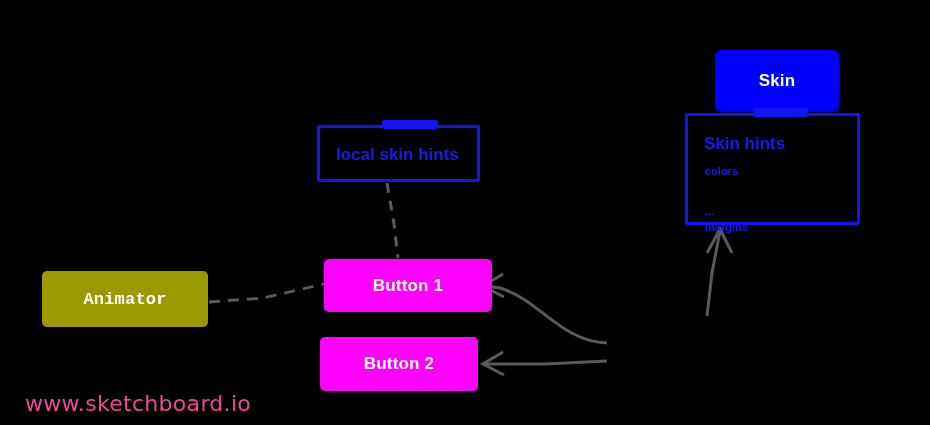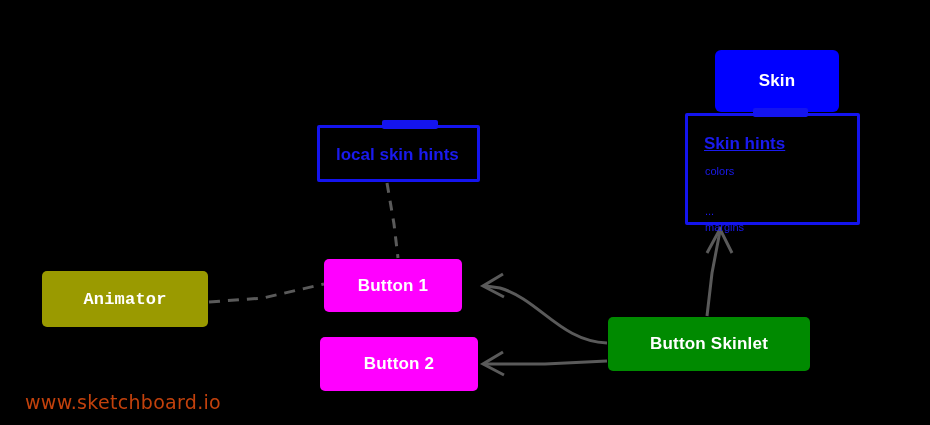--- a/index.html
+++ b/index.html
@@ -40,29 +40,29 @@
     height:9px;
     border-radius:2px;
   }
   .note-title{
     color:#1a1aee;
     font-weight:bold;
     font-size:17px;
   }
   .note-line{
     color:#1a1aee;
-    font-weight:normal;
+    font-weight:bold;
     font-size:11px;
     line-height:20px;
   }
 
   .watermark{
     position:absolute;
-    color:#c2410c;
-    font-size:19px;
+    color:#ec4899;
+    font-size:22px;
     letter-spacing:.3px;
     font-family:"DejaVu Sans", sans-serif;
   }
 </style>
 </head>
 <body>
 
 <div id="canvas">
 
   <svg id="svg-layer" viewBox="0 0 930 425" xmlns="http://www.w3.org/2000/svg">
@@ -80,42 +80,39 @@
     <path d="M 707 306 L 712 263 L 720 221" fill="none" stroke="#5a5a5a" stroke-width="3" stroke-linecap="butt"></path>
     <path d="M 707 243 L 720 219 L 732 243" fill="none" stroke="#5a5a5a" stroke-width="3" stroke-linecap="butt" stroke-linejoin="miter"></path>
   </svg>
 
   <div class="node solid-box box-skin" style="left:715px;top:40px;width:124px;height:62px;">
     <span>Skin</span>
   </div>
 
   <div class="node note-box" style="left:685px;top:103px;width:175px;height:112px;">
     <div class="note-tab" style="left:65px;top:-8px;width:55px;"></div>
-    <div class="note-title" style="position:absolute;left:16px;top:18px;text-decoration:underline;">Skin hints</div>
+    <div class="note-title" style="position:absolute;left:16px;top:18px;">Skin hints</div>
     <div class="note-line" style="position:absolute;left:17px;top:45px;">colors</div>
     <div class="note-line" style="position:absolute;left:17px;top:65px;margin-top:36px;">margins</div>
     <div class="note-line" style="position:absolute;left:17px;top:85px;">...</div>
   </div>
 
   <div class="node note-box" style="left:317px;top:115px;width:163px;height:57px;">
     <div class="note-tab" style="left:62px;top:-8px;width:56px;"></div>
     <div class="note-title" style="position:absolute;left:16px;top:17px;">local skin hints</div>
   </div>
 
   <div class="node solid-box box-animator" style="left:42px;top:261px;width:166px;height:56px;font-family:Liberation Mono, monospace;">
     <span>Animator</span>
   </div>
 
-  <div class="node solid-box box-btn" style="left:324px;top:249px;width:138px;height:53px;">
+  <div class="node solid-box box-btn" style="left:324px;top:249px;width:168px;height:53px;">
     <span>Button 1</span>
   </div>
 
   <div class="node solid-box box-btn" style="left:320px;top:327px;width:158px;height:54px;">
     <span>Button 2</span>
   </div>
 
-  <div class="node solid-box box-skinlet" style="left:608px;top:307px;width:202px;height:54px;">
-    <span>Button Skinlet</span>
-  </div>
 
   <div class="watermark" style="left:25px;top:381px;">www.sketchboard.io</div>
 
 </div>
 
 </body></html>

